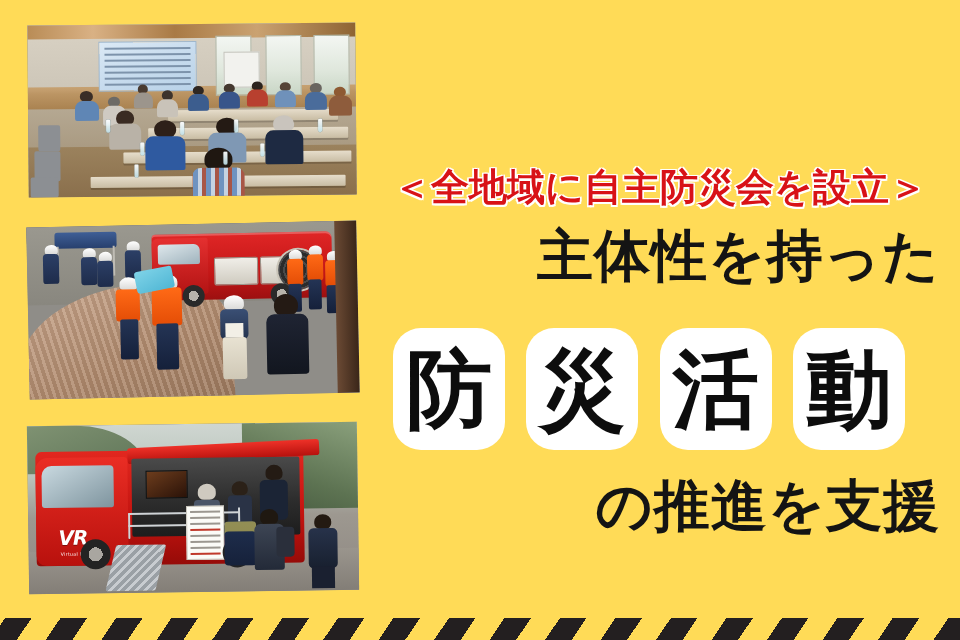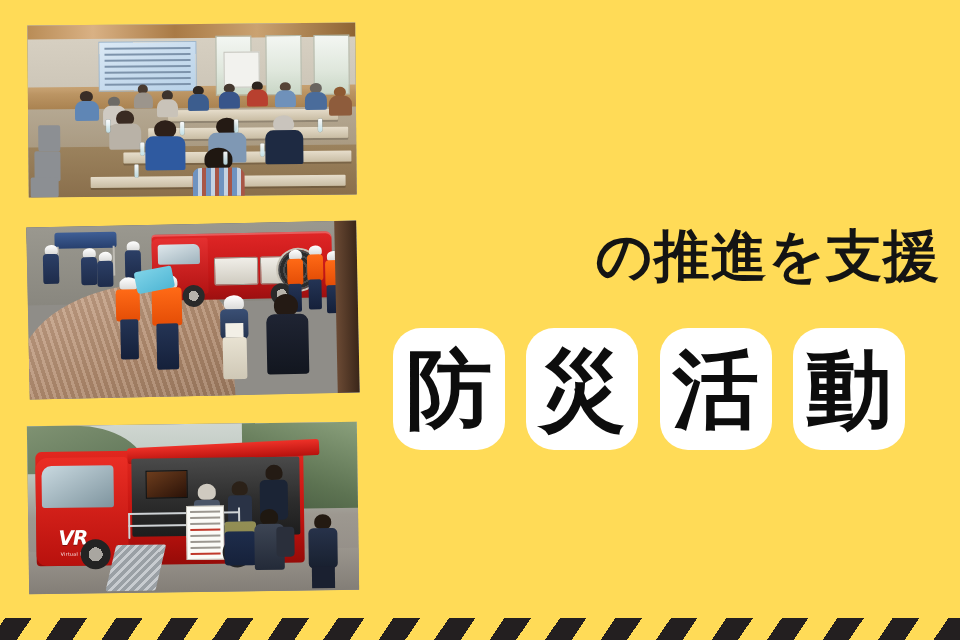--- a/index.html
+++ b/index.html
@@ -557,26 +557,28 @@
       <div style="position:absolute; left:226px; top:101px; width:30px; height:46px; background:linear-gradient(180deg,#3d4554,#232a38); border-radius:6px 6px 3px 3px;"></div>
       <div style="position:absolute; left:248px; top:104px; width:18px; height:30px; background:#2a2f3b; border-radius:4px;"></div>
 
       <div style="position:absolute; left:286px; top:92px; width:17px; height:15px; background:#241a12; border-radius:50% 50% 38% 38%;"></div>
       <div style="position:absolute; left:280px; top:106px; width:29px; height:40px; background:linear-gradient(180deg,#27324a,#18202f); border-radius:5px;"></div>
       <div style="position:absolute; left:283px; top:144px; width:23px; height:22px; background:#1a2030;"></div>
     </div>
   </div>
 
 
-
-  <div class="jp" id="tagline-1">の推進を支援</div>
+  <div class="jp" id="subheading-row">＜全地域に自主防災会を設立＞</div>
+
+  <div class="jp" id="tagline-1">主体性を持った</div>
 
   <div id="keyword-row">
     <div class="kw-box jp">防</div>
     <div class="kw-box jp">災</div>
     <div class="kw-box jp">活</div>
     <div class="kw-box jp">動</div>
   </div>
 
+  <div class="jp" id="tagline-2">の推進を支援</div>
 
   <div id="hazard-stripe"></div>
 
 </div>
 
 </body></html>

